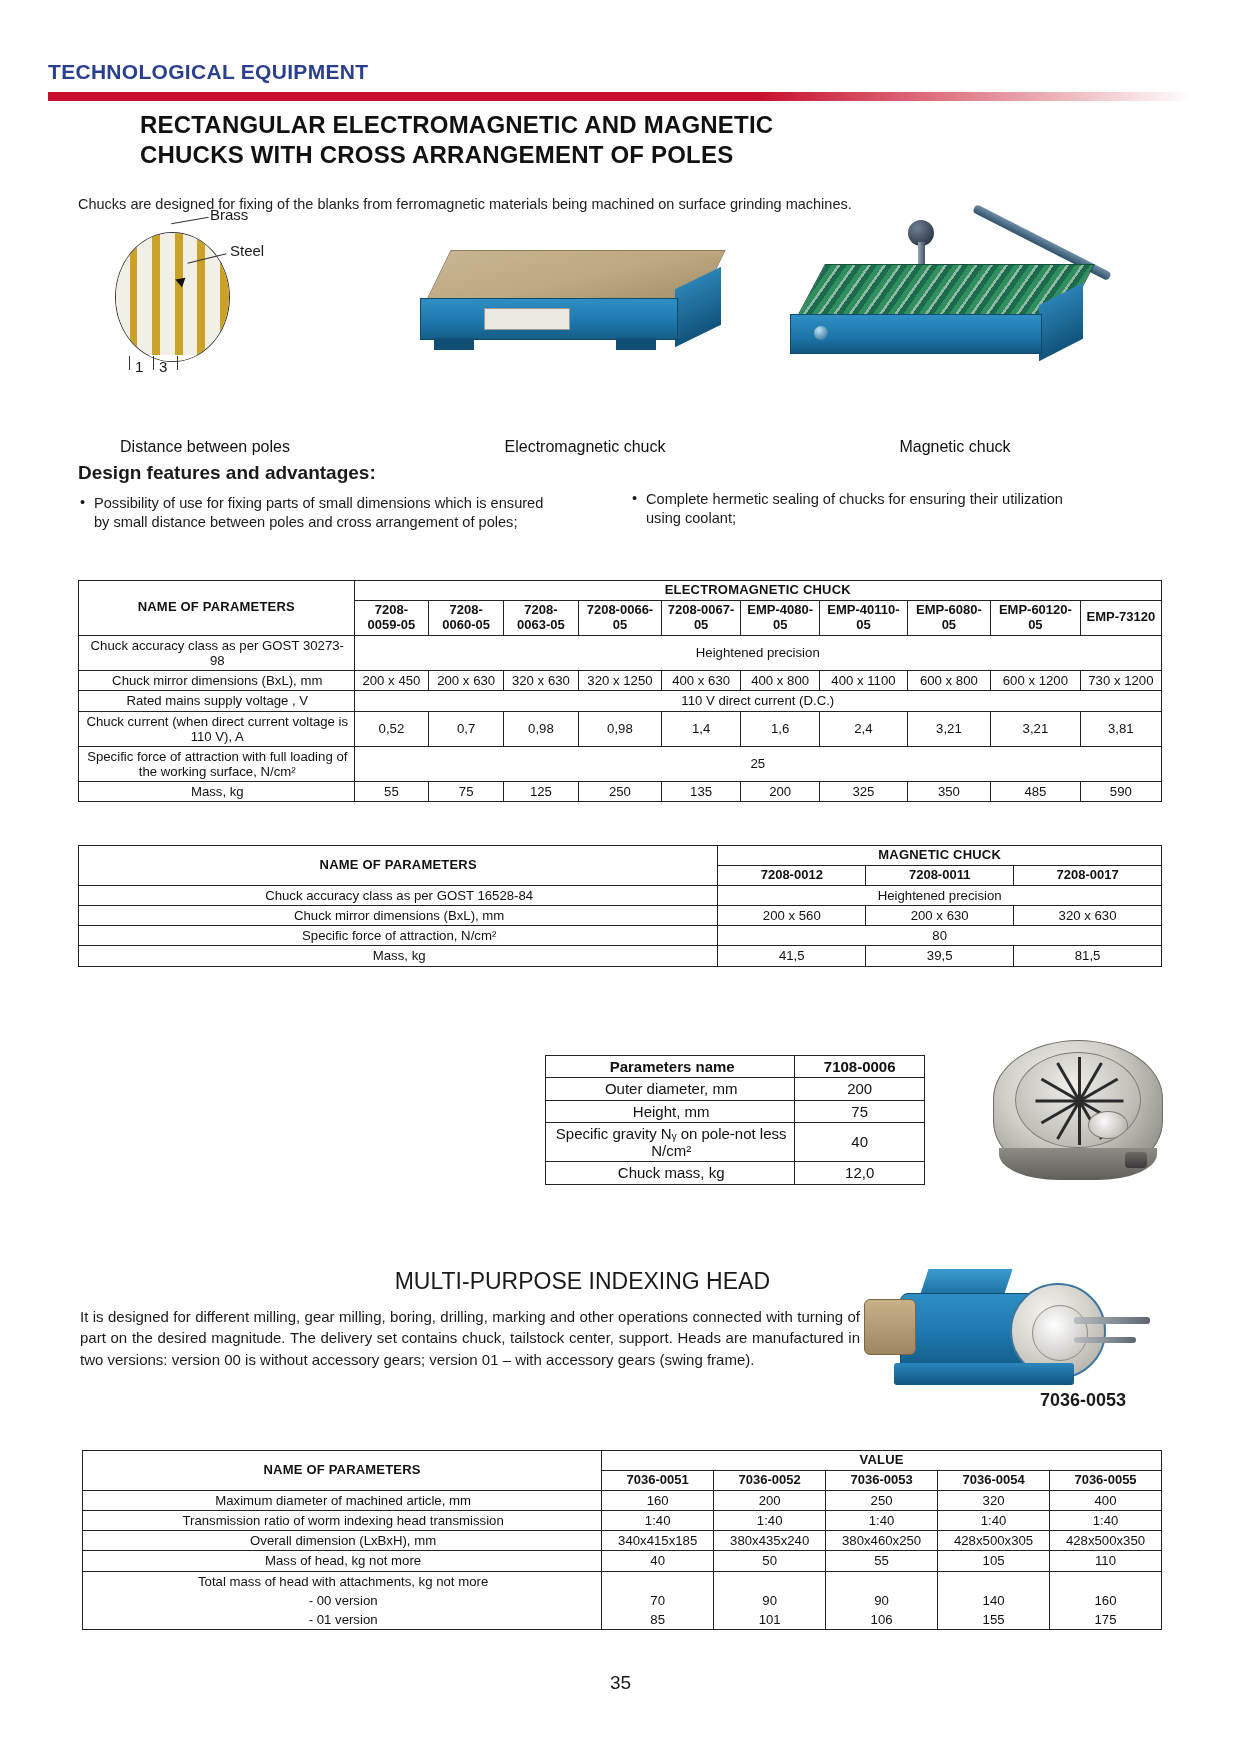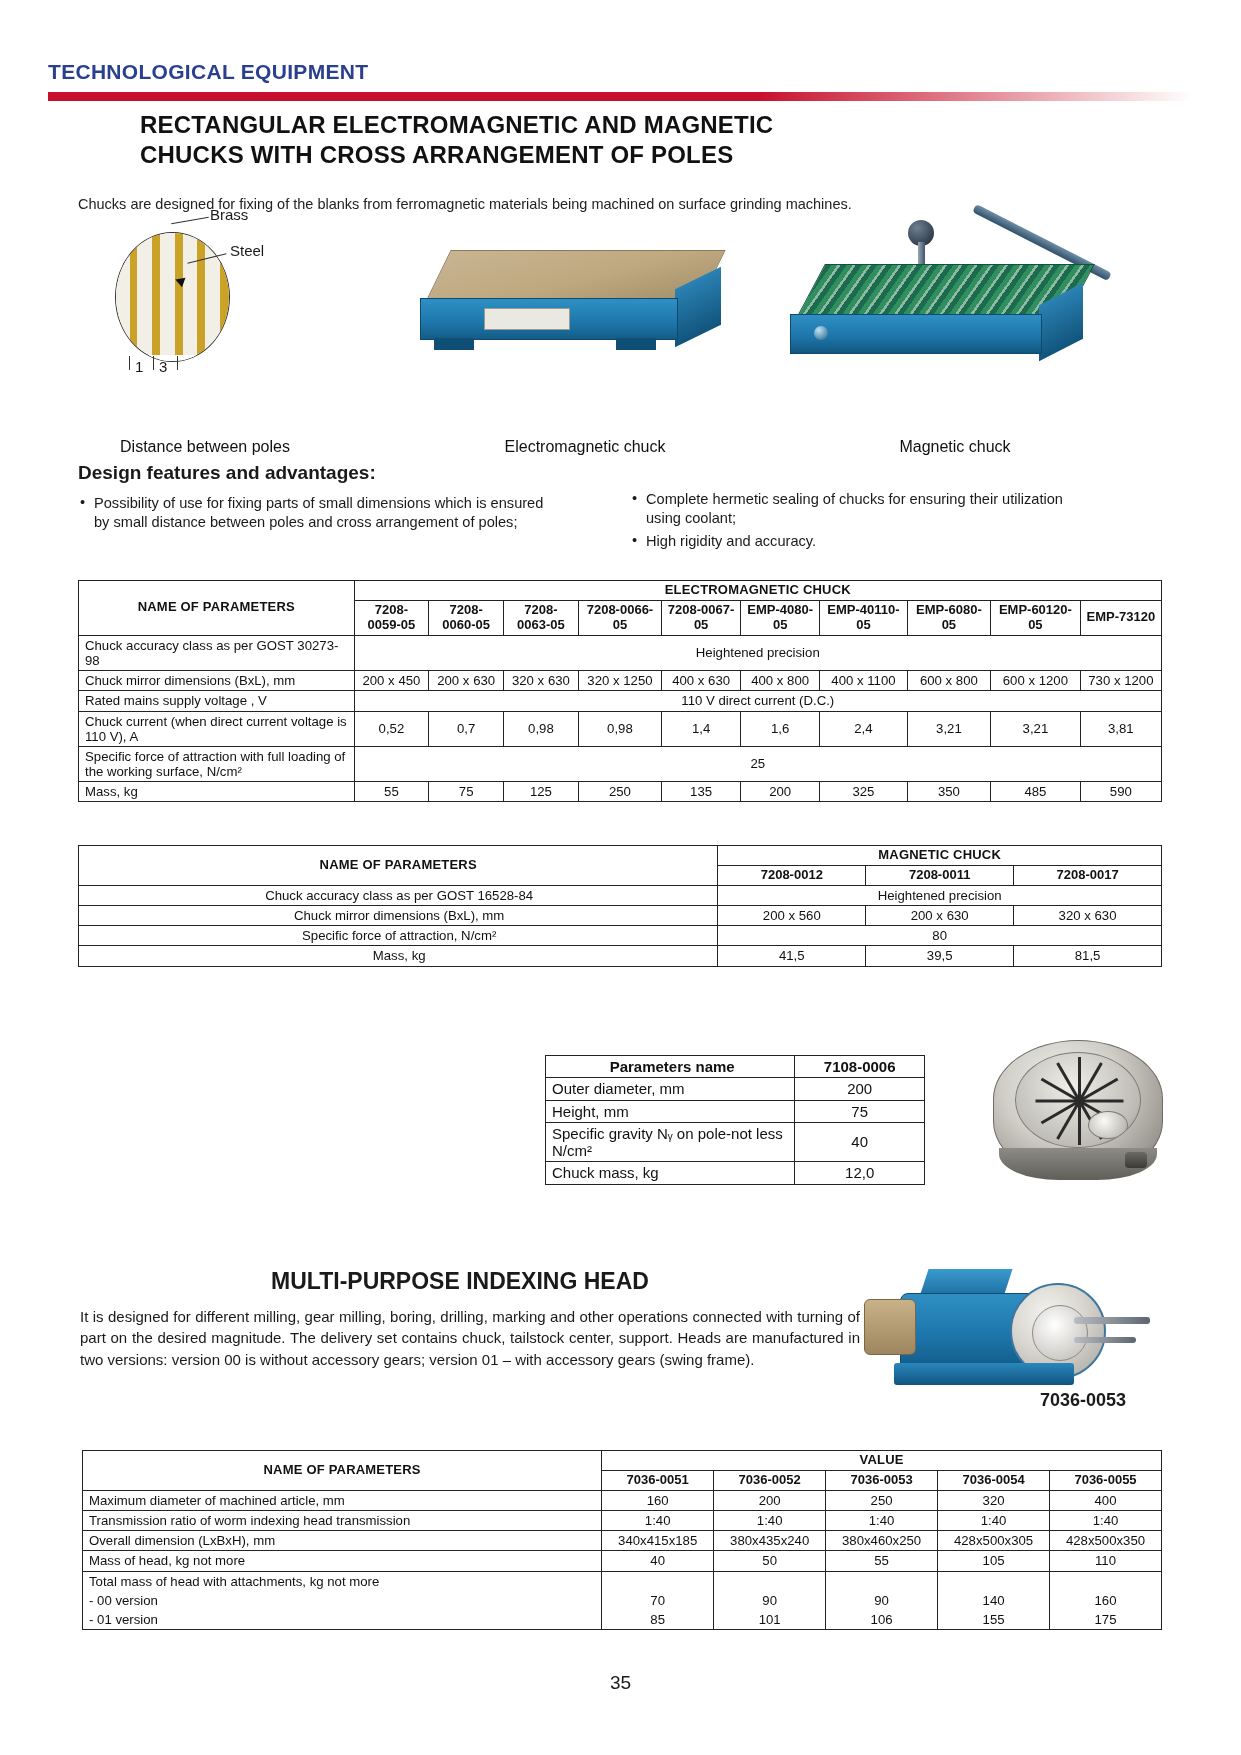--- a/index.html
+++ b/index.html
@@ -136,21 +136,21 @@
   .bul::before { content:"\2022"; position:absolute; left: 2px; top: -1px; }
 
   
   table.grid {
     position: absolute; border-collapse: collapse; background:#fff;
   }
   table.grid td, table.grid th {
     border: 1px solid #222; font-size: 13.2px; padding: 2px 4px; text-align:center; color:#111;
     font-weight: normal; line-height: 1.15;
   }
-  table.grid td.lbl { text-align: left; padding-left: 6px; }
+  table.grid td.lbl { text-align: center; padding-left: 6px; }
   table.grid th { font-weight: bold; font-size: 13px; }
   .nm { font-weight: bold; font-size: 13px; letter-spacing:.2px; }
   .small { font-size: 12.4px; }
 
   #tbl-emc { left: 78px; top: 580px; width: 1084px; }
   #tbl-mgc { left: 78px; top: 845px; width: 1084px; }
   #tbl-mc  { left: 545px; top: 1055px; width: 380px; }
   #tbl-ih  { left: 82px; top: 1450px; width: 1080px; }
 
   
@@ -181,21 +181,21 @@
     position:absolute; left: 14px; top: 118px; width: 158px; height: 32px;
     border-radius: 0 0 60px 60px/0 0 26px 26px;
     background: linear-gradient(180deg,#8d8b85,#5f5e59);
   }
   .rc-port {
     position:absolute; left: 140px; top: 122px; width: 22px; height: 16px; border-radius: 4px;
     background: linear-gradient(180deg,#6b6a65,#3b3a37);
   }
 
   
-  .sec3-title { position:absolute; left: 150px; top: 1268px; width: 620px; text-align:center; font-size: 23px; font-weight: bold; }
+  .sec3-title { position:absolute; left: 150px; top: 1268px; width: 620px; text-align:right; font-size: 23px; font-weight: normal; }
   .sec3-body { position:absolute; left: 80px; top: 1306px; width: 780px; font-size: 15px; line-height: 1.42; text-align: justify; }
   .ih-code { position:absolute; left: 1040px; top: 1390px; font-size: 18px; font-weight: bold; }
 
   .ih { position:absolute; left: 860px; top: 1265px; width: 320px; height: 130px; }
   .ih-body {
     position:absolute; left: 40px; top: 28px; width: 150px; height: 78px; border-radius: 8px;
     background: linear-gradient(180deg,#2f8fc4 0%, #1d76ab 55%, #125a85 100%);
     border: 1px solid #0e4c71;
   }
   .ih-dial {
@@ -296,21 +296,20 @@
     <div class="mgc-lamp"></div>
   </div>
   <div class="fig-caption" style="left:790px; top:438px; width:330px;">Magnetic chuck</div>
 
   <div class="df-title">Design features and advantages:</div>
   <div class="df-left">
     <div class="bul">Possibility of use for fixing parts of small dimensions which is ensured by small distance between poles and cross arrangement of poles;</div>
   </div>
   <div class="df-right">
     <div class="bul">Complete hermetic sealing of chucks for ensuring their utilization  using coolant;</div>
-    <div class="bul" style="margin-top:4px">High rigidity and accuracy.</div>
   </div>
 
   <table class="grid" id="tbl-emc">
     <tbody>
         <tr>
       <th rowspan="2" style="width:258px" class="nm">NAME OF PARAMETERS</th>
       <th colspan="10" class="nm">ELECTROMAGNETIC CHUCK</th>
     </tr>
     <tr>
       <th class="small" style="width:70px">7208-0059-05</th>

